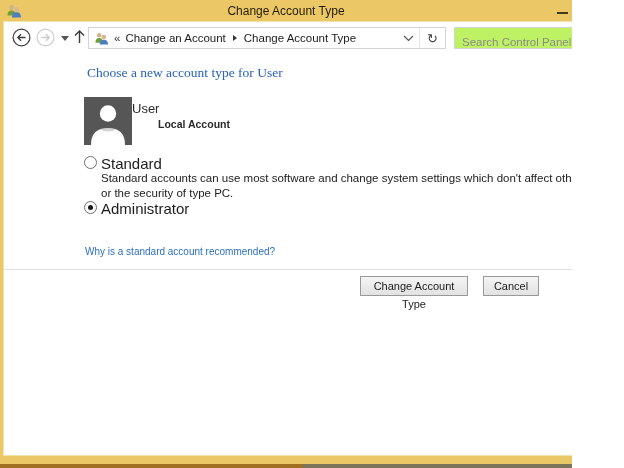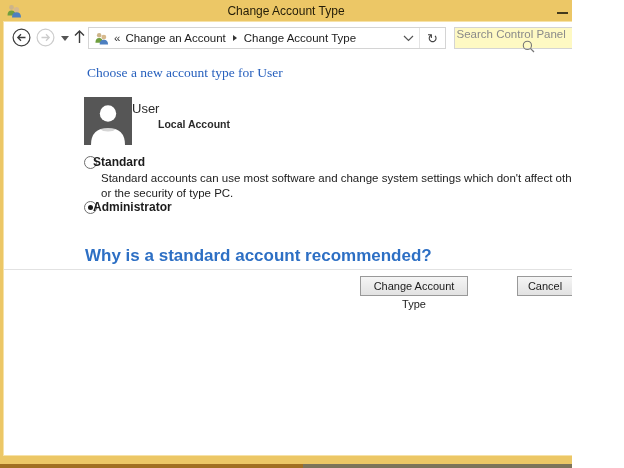--- a/index.html
+++ b/index.html
@@ -64,22 +64,22 @@
   }
   .overflow-glyph { color:#333; padding:0 2px 0 1px; letter-spacing:-1px; }
   .addr-spacer { flex:1; }
   .addr-seg {
     width:22px; height:20px; display:flex; align-items:center; justify-content:center;
     color:#444;
   }
   .addr-seg.refresh { border-left:1px solid #e4e4e4; font-size:13px; width:26px; }
   .searchbox {
     position:absolute; left:450px; top:5px; width:156px; height:22px;
-    border:1px solid #d4d4d4; background:#fef9c3;
-    display:flex; align-items:center;flex-direction:column;
+    border:1px solid #d4d4d4; background:#bef264;
+    display:flex; align-items:flex-end;
   }
   .searchbox input {
     flex:1; border:none; outline:none; padding:0 4px 0 7px;
     font-family:"Liberation Sans",sans-serif; font-size:11.5px; color:#333; min-width:0;
     background:transparent;
   }
   .searchbox input::placeholder { color:#8a8a8a; opacity:1; }
   .searchbox .mag { margin-right:7px; display:flex; }
 
   
@@ -92,44 +92,44 @@
   .user-type { position:absolute; left:142px; top:96px; font-size:10.5px; font-weight:bold; color:#2b2b2b;margin-left:12px; }
 
   .radio {
     position:absolute; left:80px; width:13px; height:13px;
     border:1px solid #6e6e6e; border-radius:50%; background:#fff;
   }
   .radio.checked::after {
     content:""; position:absolute; left:3px; top:3px; width:5px; height:5px;
     border-radius:50%; background:#1a1a1a;
   }
-  .radio-label { position:absolute; left:89px; font-size:12px; color:#1c1c1c;font-weight:bold; }
+  .radio-label { position:absolute; left:97px; font-size:15px; color:#1c1c1c; }
   .radio-desc {
     position:absolute; left:97px; width:523px;
     font-size:11.5px; line-height:14.5px; color:#1c1c1c;
   }
   .opt1-radio { top:134px; } .opt1-label { top:133px; } .opt1-desc { top:149px; }
   .opt2-radio { top:179px; } .opt2-label { top:178px;text-align:right; } .opt2-desc { top:194px; }
 
   .help-link {
     position:absolute; left:81px; top:224px;
-    font-size:17px; color:#2d6fc4; cursor:pointer;font-weight:bold;
+    font-size:10px; color:#2d6fc4; cursor:pointer;
   }
 
   .separator { position:absolute; left:0; right:0; top:247px; height:0; border-top:1px solid #e2e2e2; }
 
   .btn {
     position:absolute; top:254px; height:20px;
     background:linear-gradient(#f5f5f5,#e2e2e2);
     border:1px solid #999999;
     font-family:"Liberation Sans",sans-serif; font-size:11px; color:#1c1c1c;
     text-align:center; line-height:18px; cursor:default; padding:0;
   }
   .btn-primary { left:356px; width:108px; }
-  .btn-cancel  { left:479px; width:56px;margin-left:34px; }
+  .btn-cancel  { left:479px; width:56px; }
 
   svg { display:block; }
 </style>
 </head>
 <body>
 
 <div class="window">
 
   <div class="titlebar">
     <span class="app-icon">

